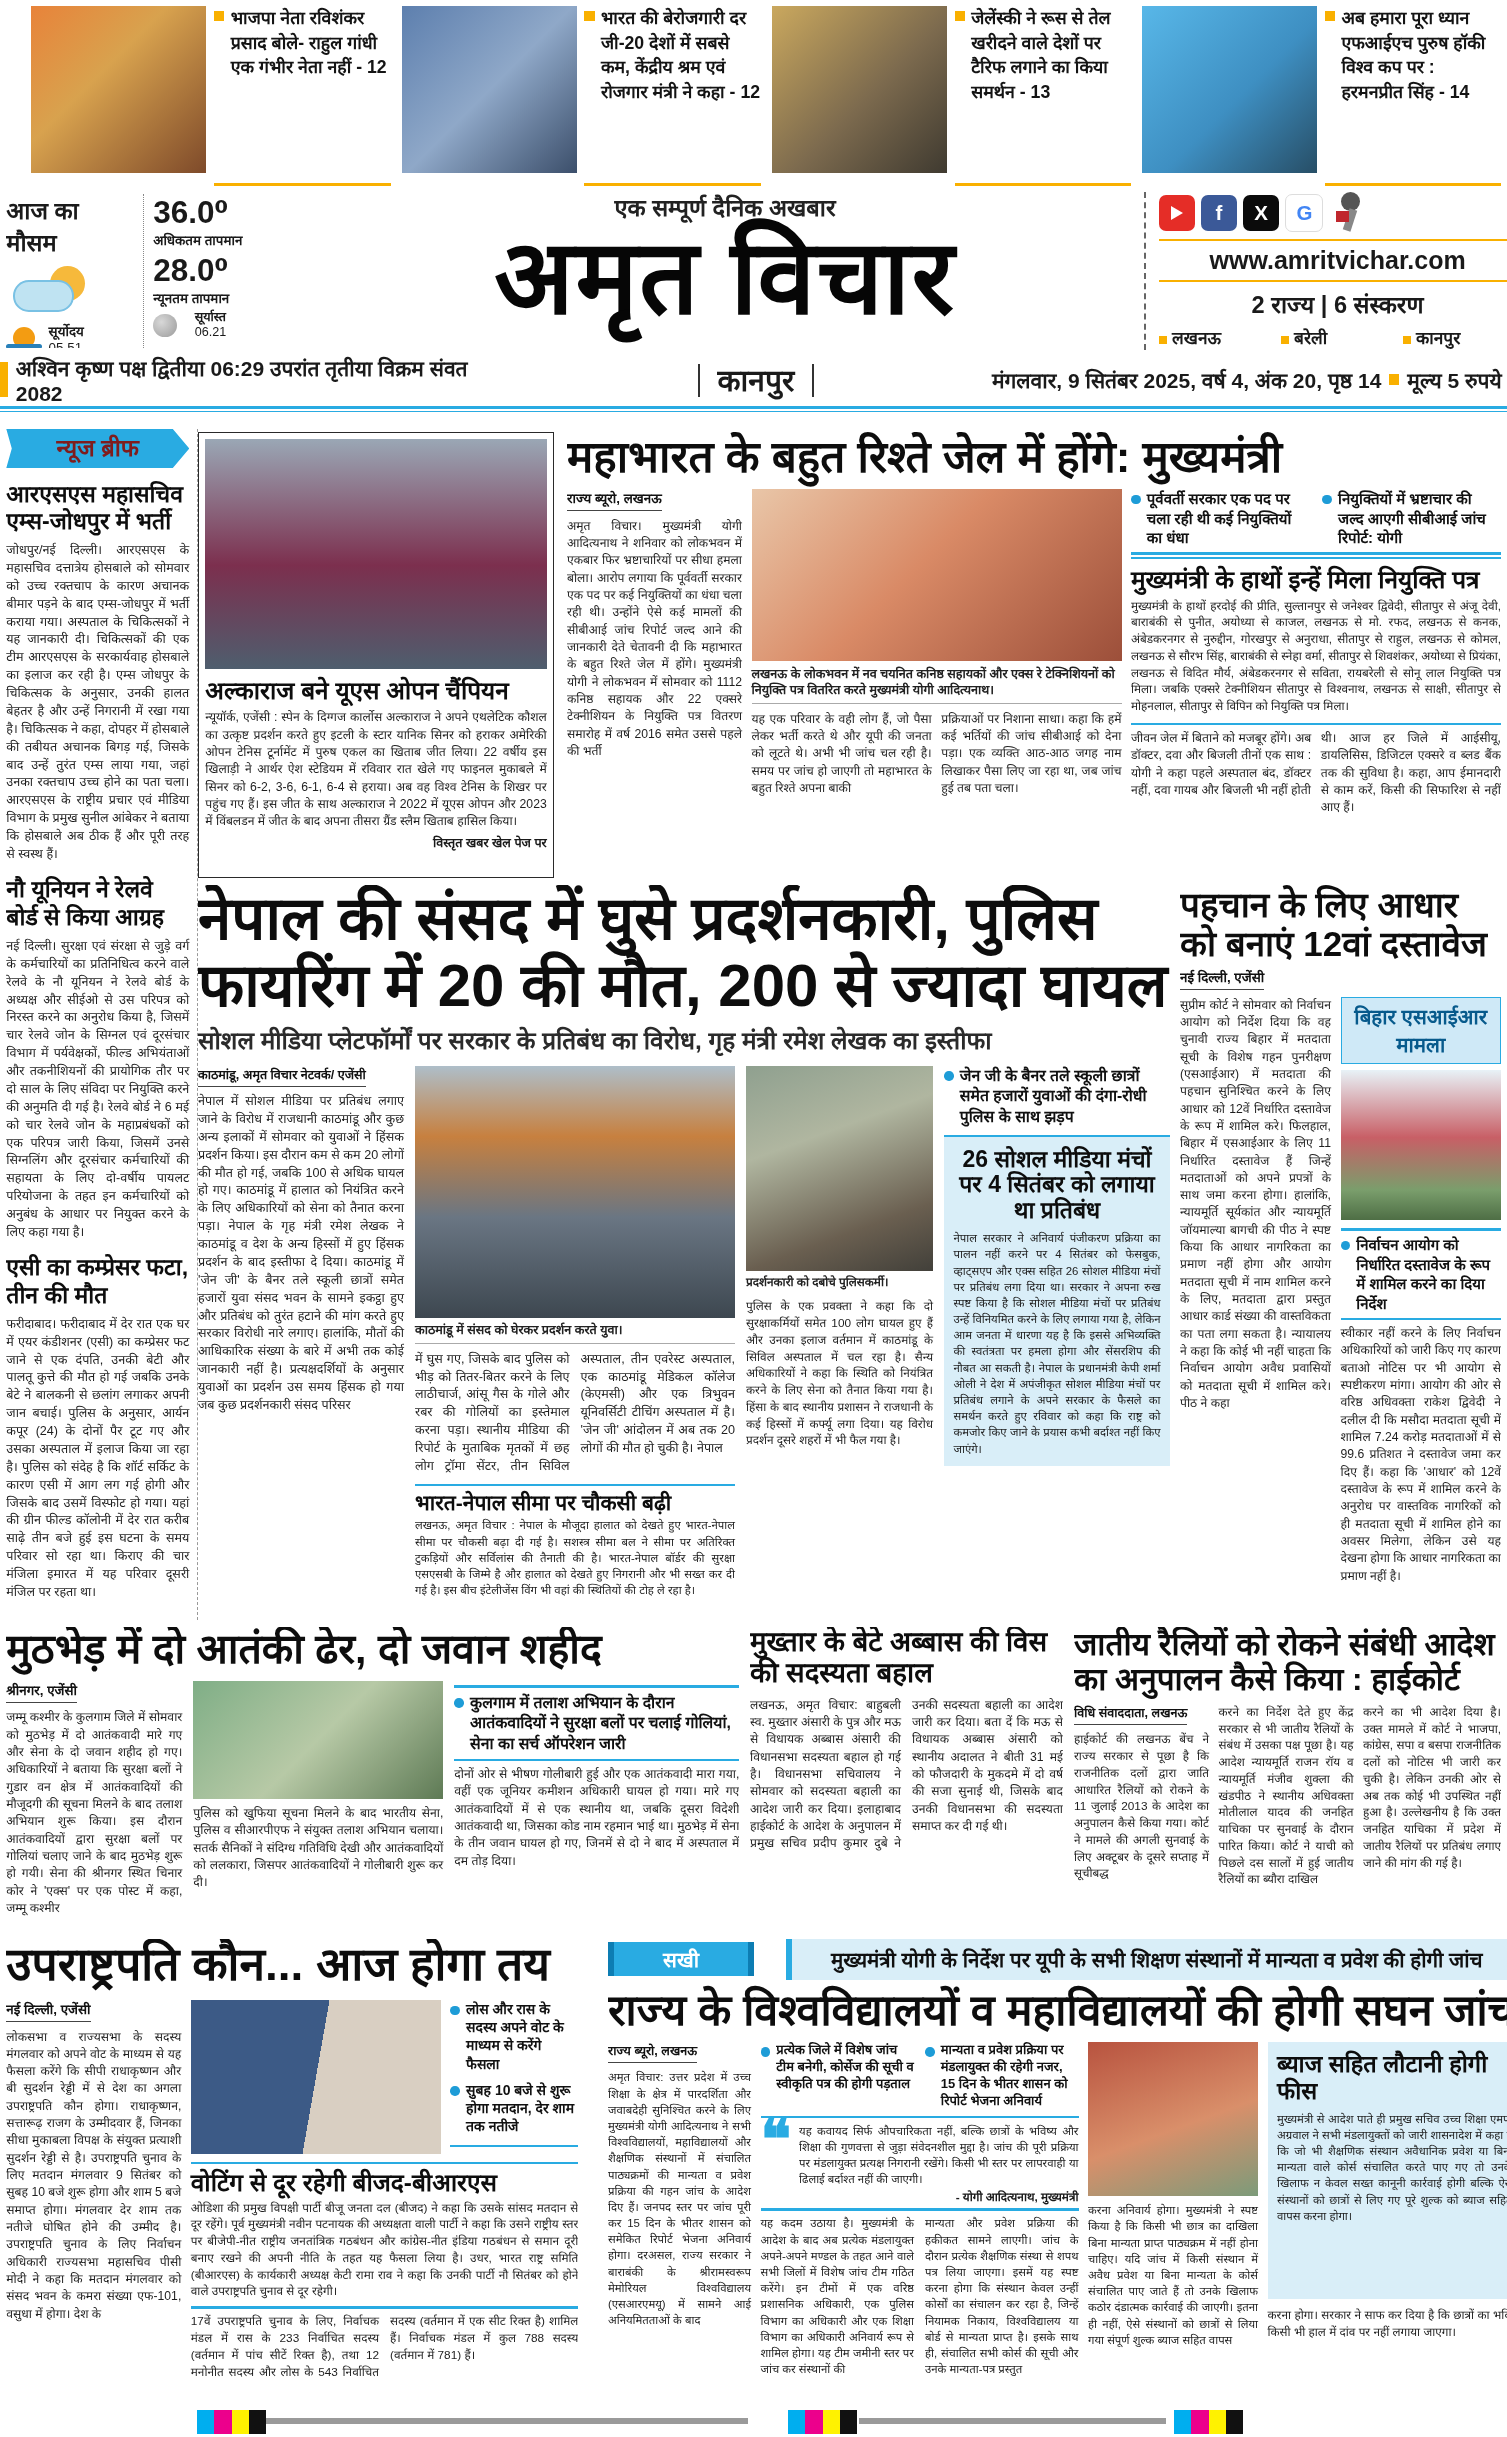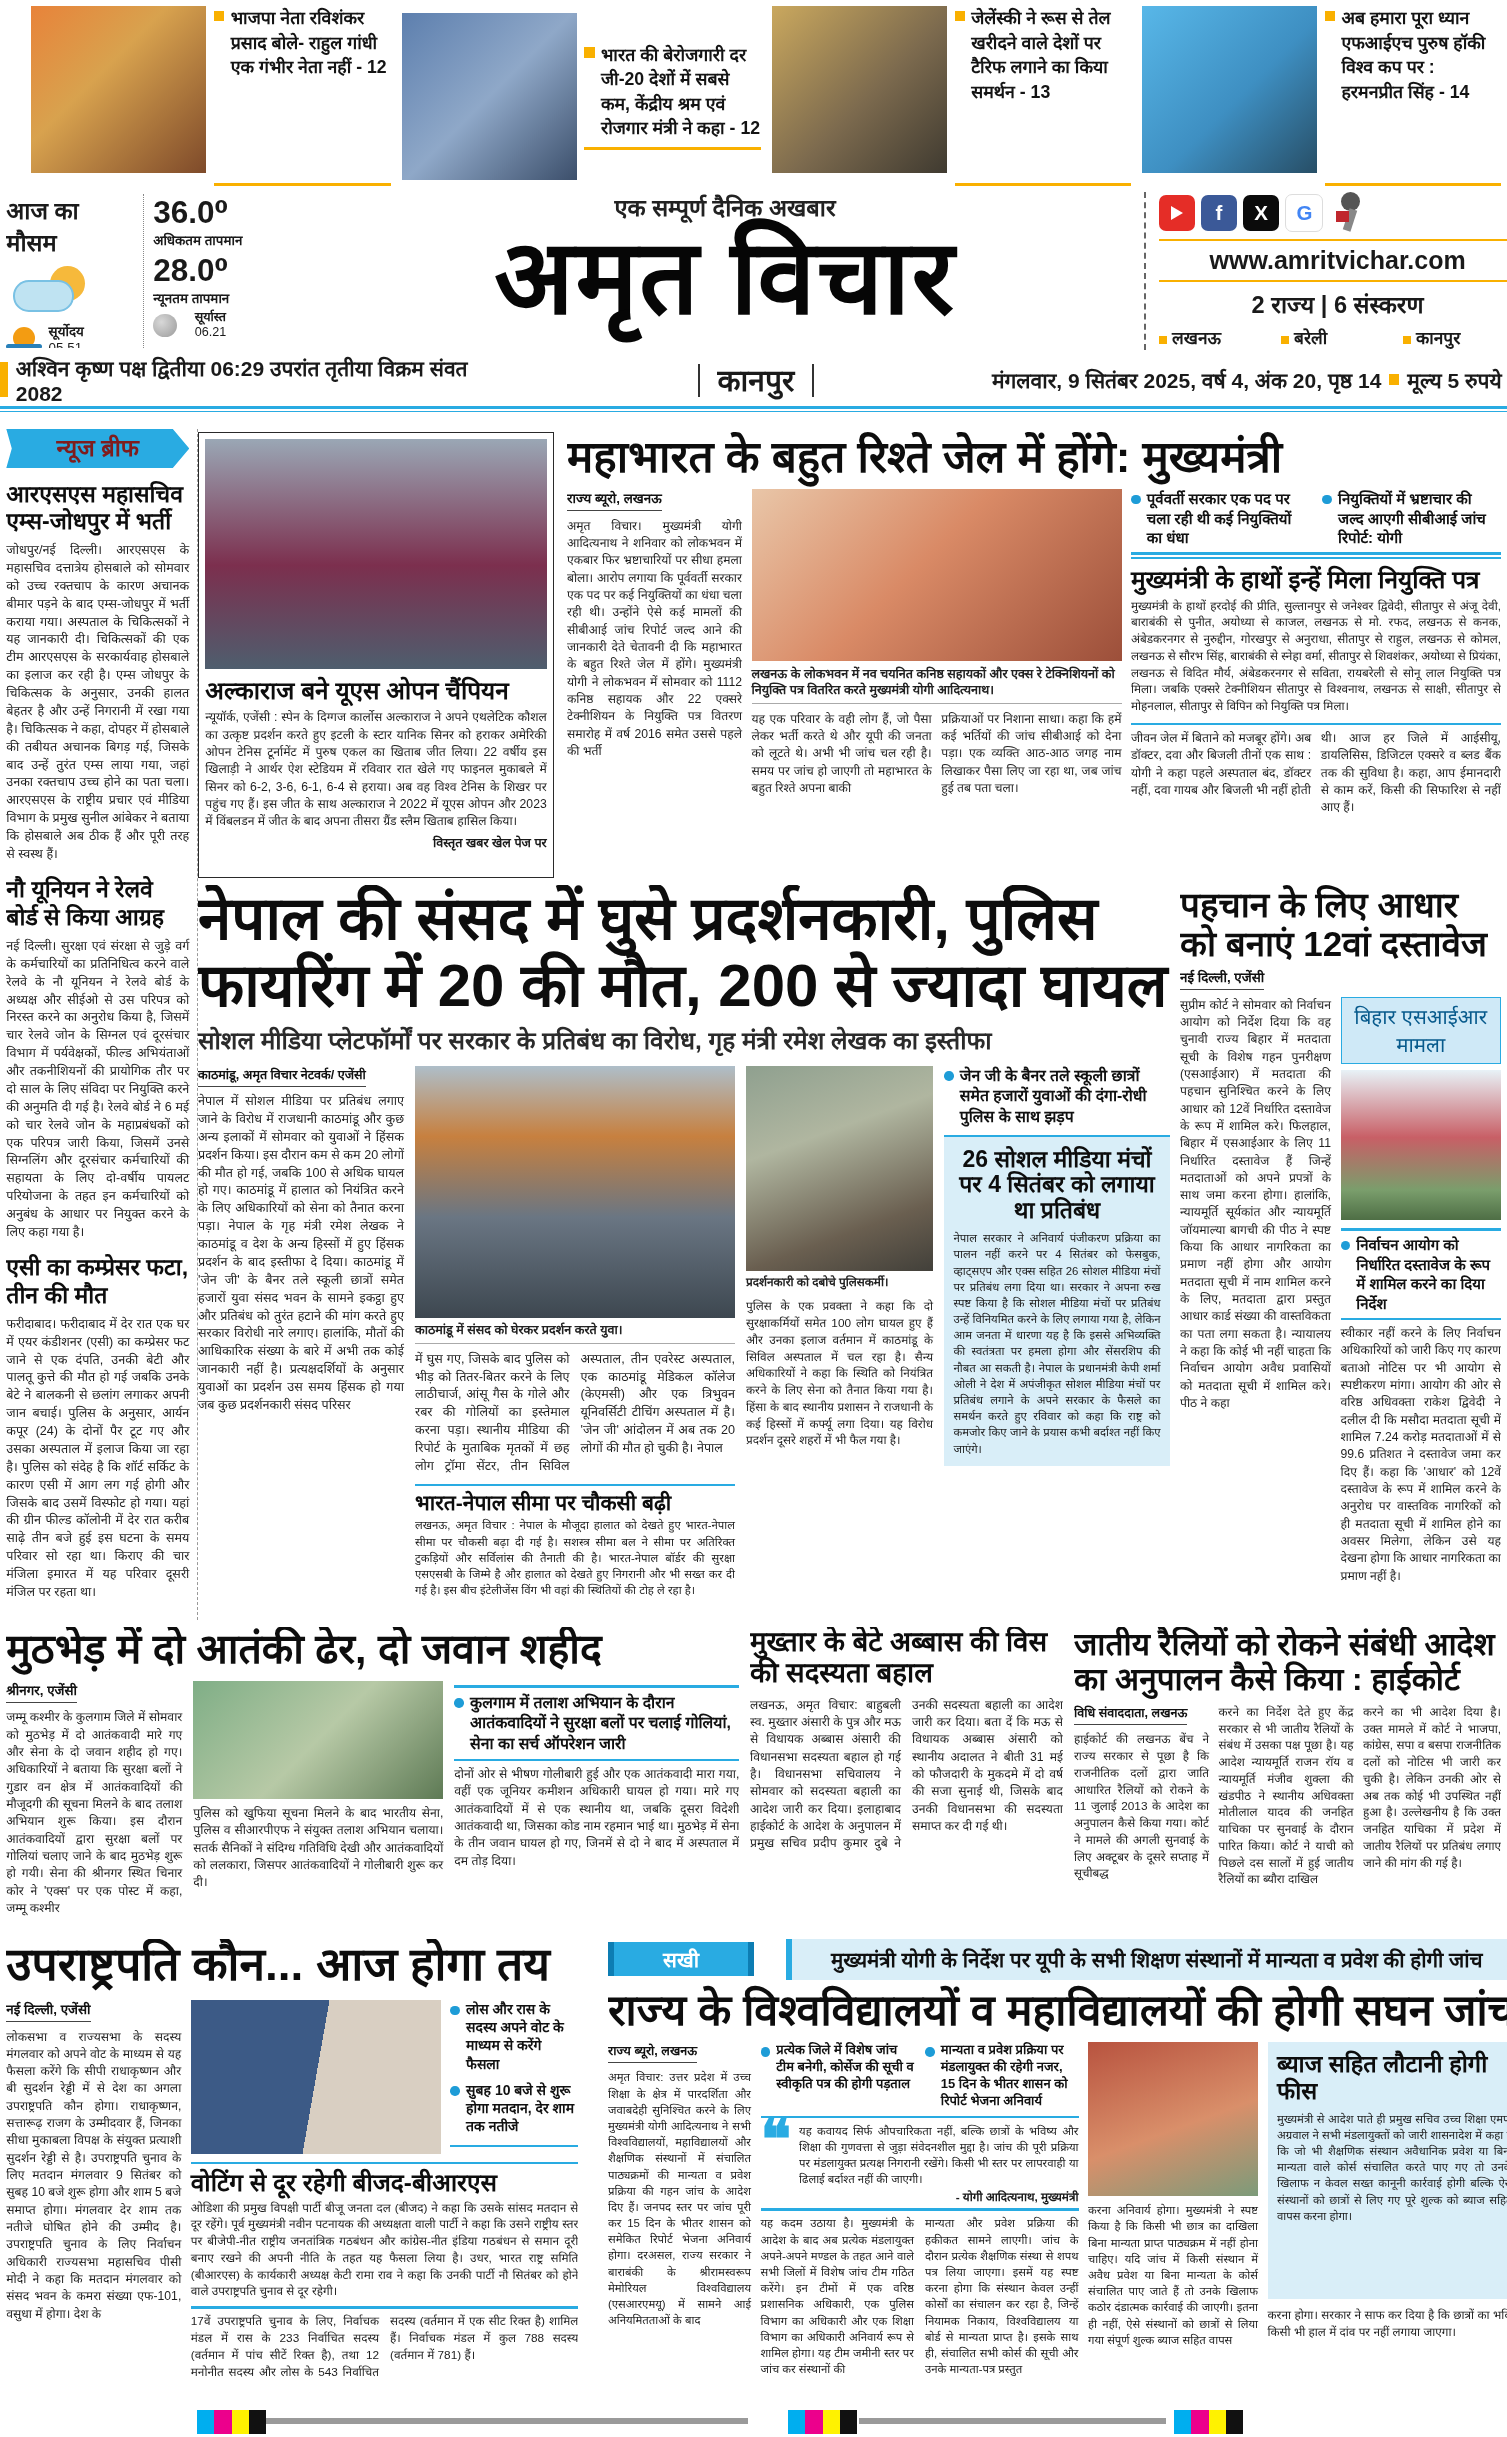--- a/index.html
+++ b/index.html
@@ -25,36 +25,36 @@
   .bluebox{background:#d9eef8;}
   .topitem{display:flex;gap:7.9px;}
   .topitem .tphoto{width:175px;height:167px;flex:0 0 auto;}
   .topitem .ttext{flex:1;display:flex;gap:6.3px;border-bottom:3.2px solid #f9b000;padding-bottom:6.3px;}
   .topitem .thead{font-weight:bold;font-size:17.7px;line-height:1.38;color:#141414;}
   .ribbon{background:#29abe2;color:#7f1d1d;font-weight:bold;font-size:23.6px;text-align:center;line-height:39px;height:39px;clip-path:polygon(0 0,91% 0,100% 50%,91% 100%,0 100%,3% 50%);}
   .nb-story h3{font-size:23px;margin:12.6px 0 6.3px 0;line-height:1.2;color:#0d0d0d;}
   .nb-story p{margin:0;}
   .sicon{width:36px;height:36px;border-radius:7px;display:inline-flex;align-items:center;justify-content:center;color:#fff;font-weight:bold;font-size:20.5px;margin-right:6.3px;}
   .qmark{color:#29abe2;font-size:57px;line-height:0.6;font-weight:bold;font-family:"Liberation Serif","DejaVu Serif",serif;}
-  .kicker{background:#cfe9f7;border:1.6px solid #29abe2;color:#075a8c;font-weight:normal;font-size:20.5px;text-align:center;padding:4.7px 3.2px;}
+  .kicker{background:#cfe9f7;border:1.6px solid #29abe2;color:#075a8c;font-weight:bold;font-size:20.5px;text-align:center;padding:4.7px 3.2px;}
   .regbar{position:absolute;top:2418px;height:6.3px;background:#9a9a9a;}
   .regsq{width:17.3px;height:23.6px;display:inline-block;}
 </style>
 </head>
 <body>
 
 <div class="sec" style="left:6.3px;top:6.3px;width:1495px;height:180px;display:flex;gap:11px;">
   <div class="topitem" style="width:364px;padding-left:25px;">
     <div class="tphoto ph-warm ph"></div>
     <div class="ttext">
         <span class="ysq"></span>
         <span class="thead">भाजपा नेता रविशंकर प्रसाद बोले- राहुल गांधी एक गंभीर नेता नहीं - 12</span>
       </div>
   </div>
-  <div class="topitem" style="width:364px;align-items:center;">
+  <div class="topitem" style="width:364px;">
     <div class="tphoto ph-blue ph"></div>
     <div class="ttext">
         <span class="ysq"></span>
         <span class="thead">भारत की बेरोजगारी दर जी-20 देशों में सबसे कम, केंद्रीय श्रम एवं रोजगार मंत्री ने कहा - 12</span>
       </div>
   </div>
   <div class="topitem" style="width:364px;">
     <div class="tphoto ph-warm ph" style="background:linear-gradient(135deg,#caa85e,#7c6a4e 55%,#3f3a30);"></div>
     <div class="ttext">
         <span class="ysq"></span>

